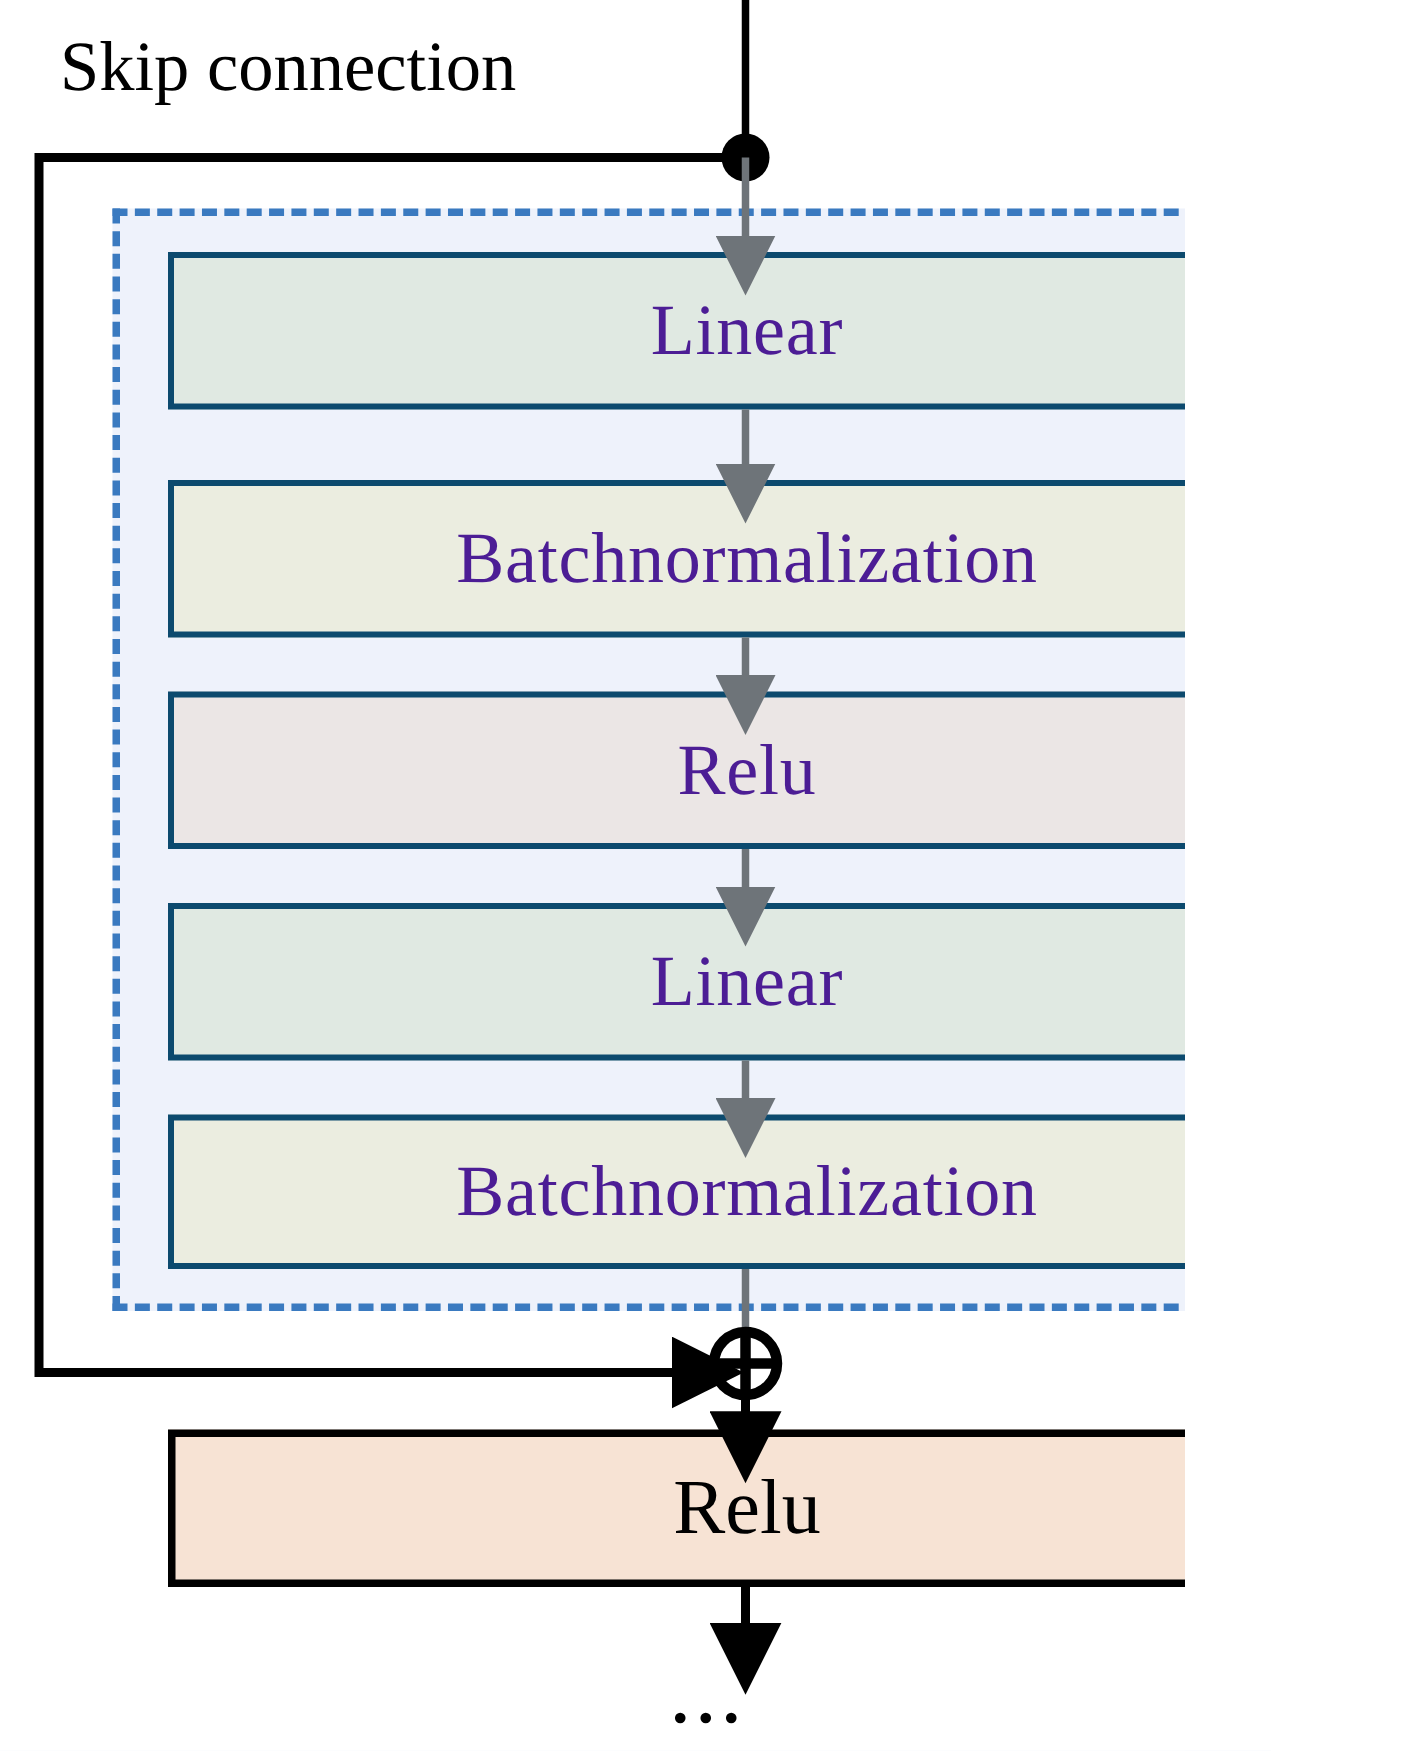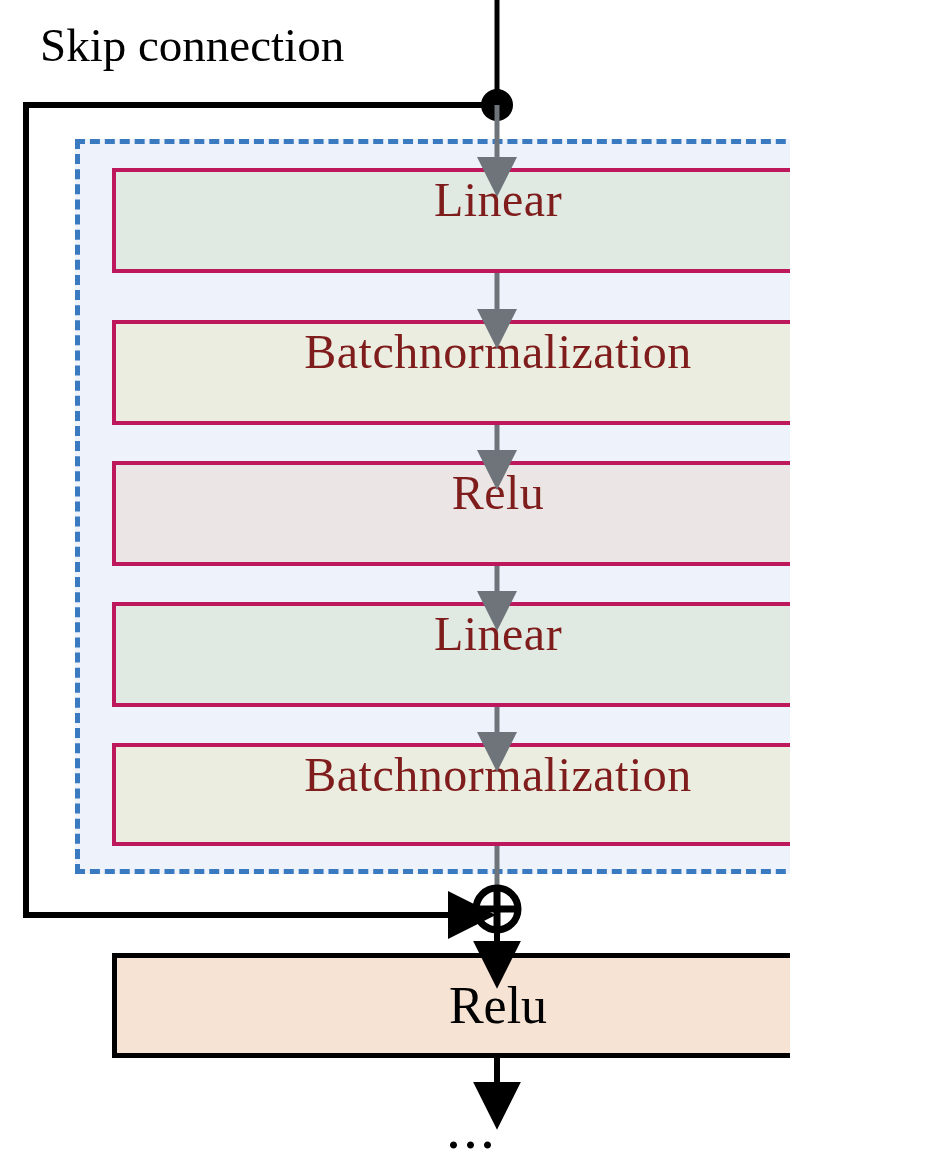--- a/index.html
+++ b/index.html
@@ -49,26 +49,27 @@
     height: 735px;
     box-sizing: border-box;
     background: #eef2fb;
     border: 5px dashed #3a7ac0;
   }
 
   
   .layer-box {
     position: absolute;
     box-sizing: border-box;
-    border: 4px solid #be185d;
+    border: 4px solid #0c4a6e;
     display: flex;
+    align-items: center;
     justify-content: center;
     font-family: "Liberation Serif", serif;
     font-size: 48px;
-    color: #7f1d1d;
+    color: #4c1d95;
     letter-spacing: 0.5px;
   }
   .layer-box.linear      { background: #e0e9e2; }
   .layer-box.batchnorm   { background: #ebede0; font-family: Liberation Serif, serif; }
   .layer-box.relu-inner  { background: #ebe6e5; }
 
   #box-0 { left: 112px; top: 168px; width: 772px; height: 105px; }
   #box-1 { left: 112px; top: 320px; width: 772px; height: 105px; }
   #box-2 { left: 112px; top: 461px; width: 772px; height: 105px; }
   #box-3 { left: 112px; top: 602px; width: 772px; height: 105px; }

